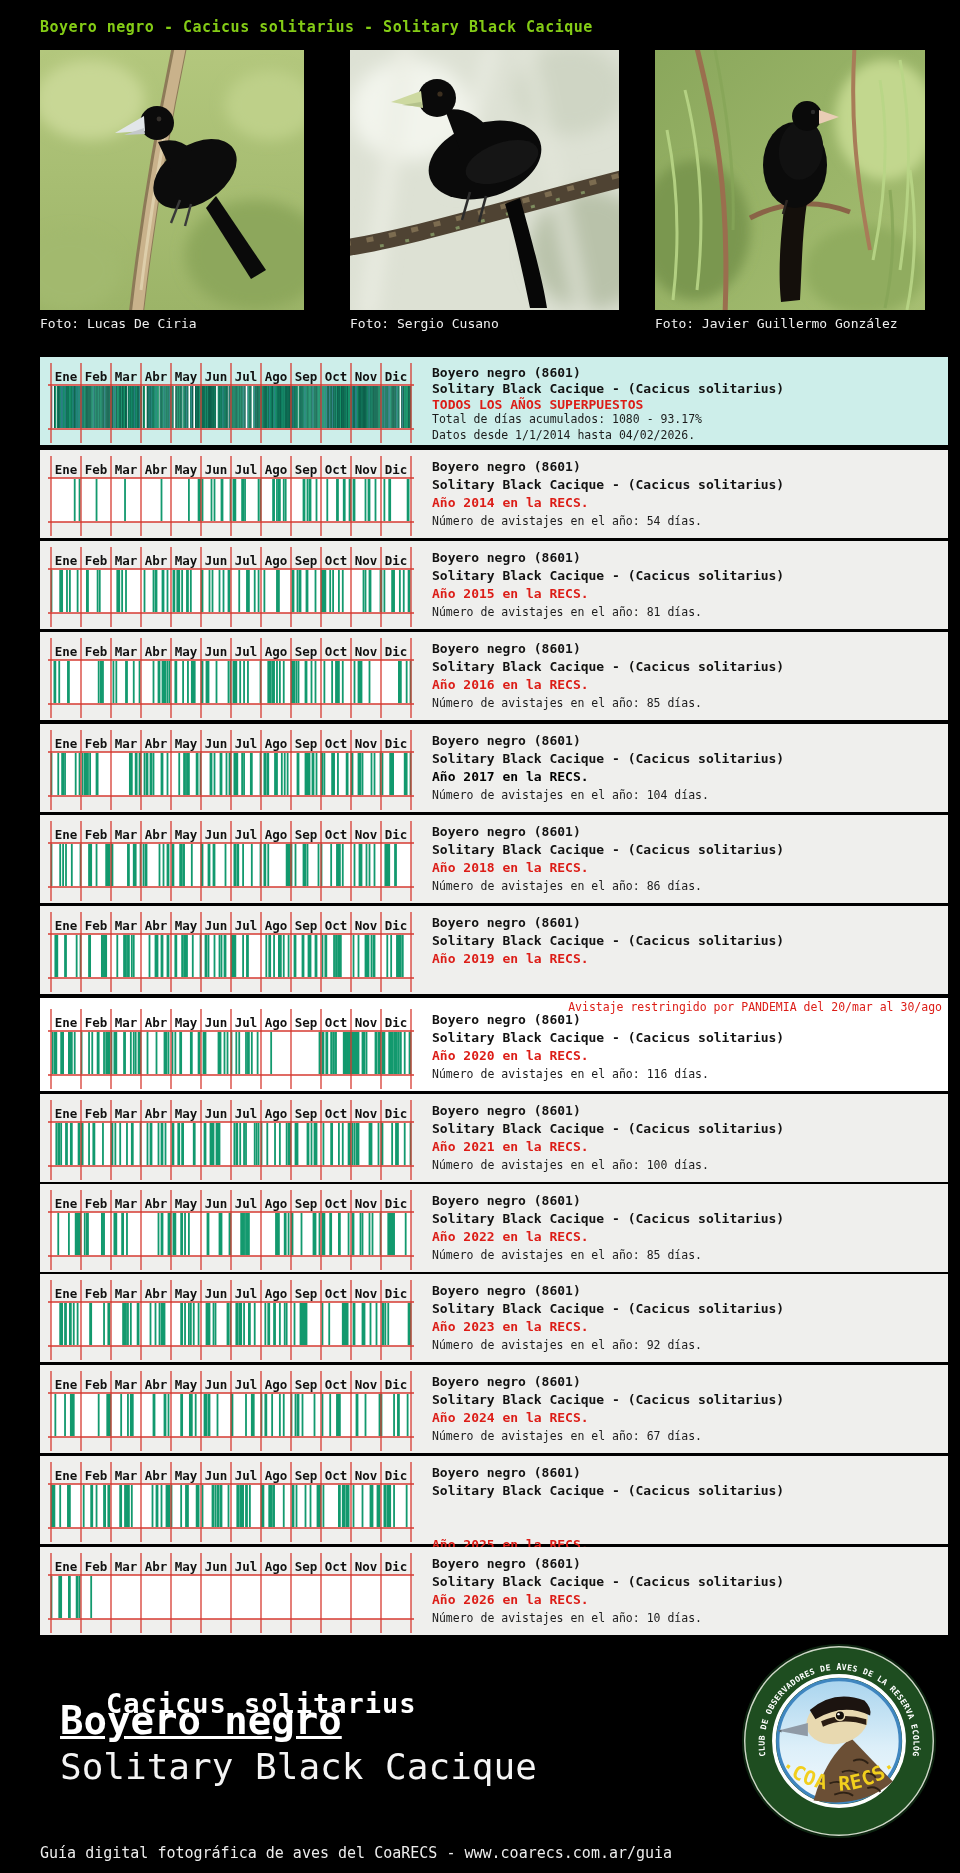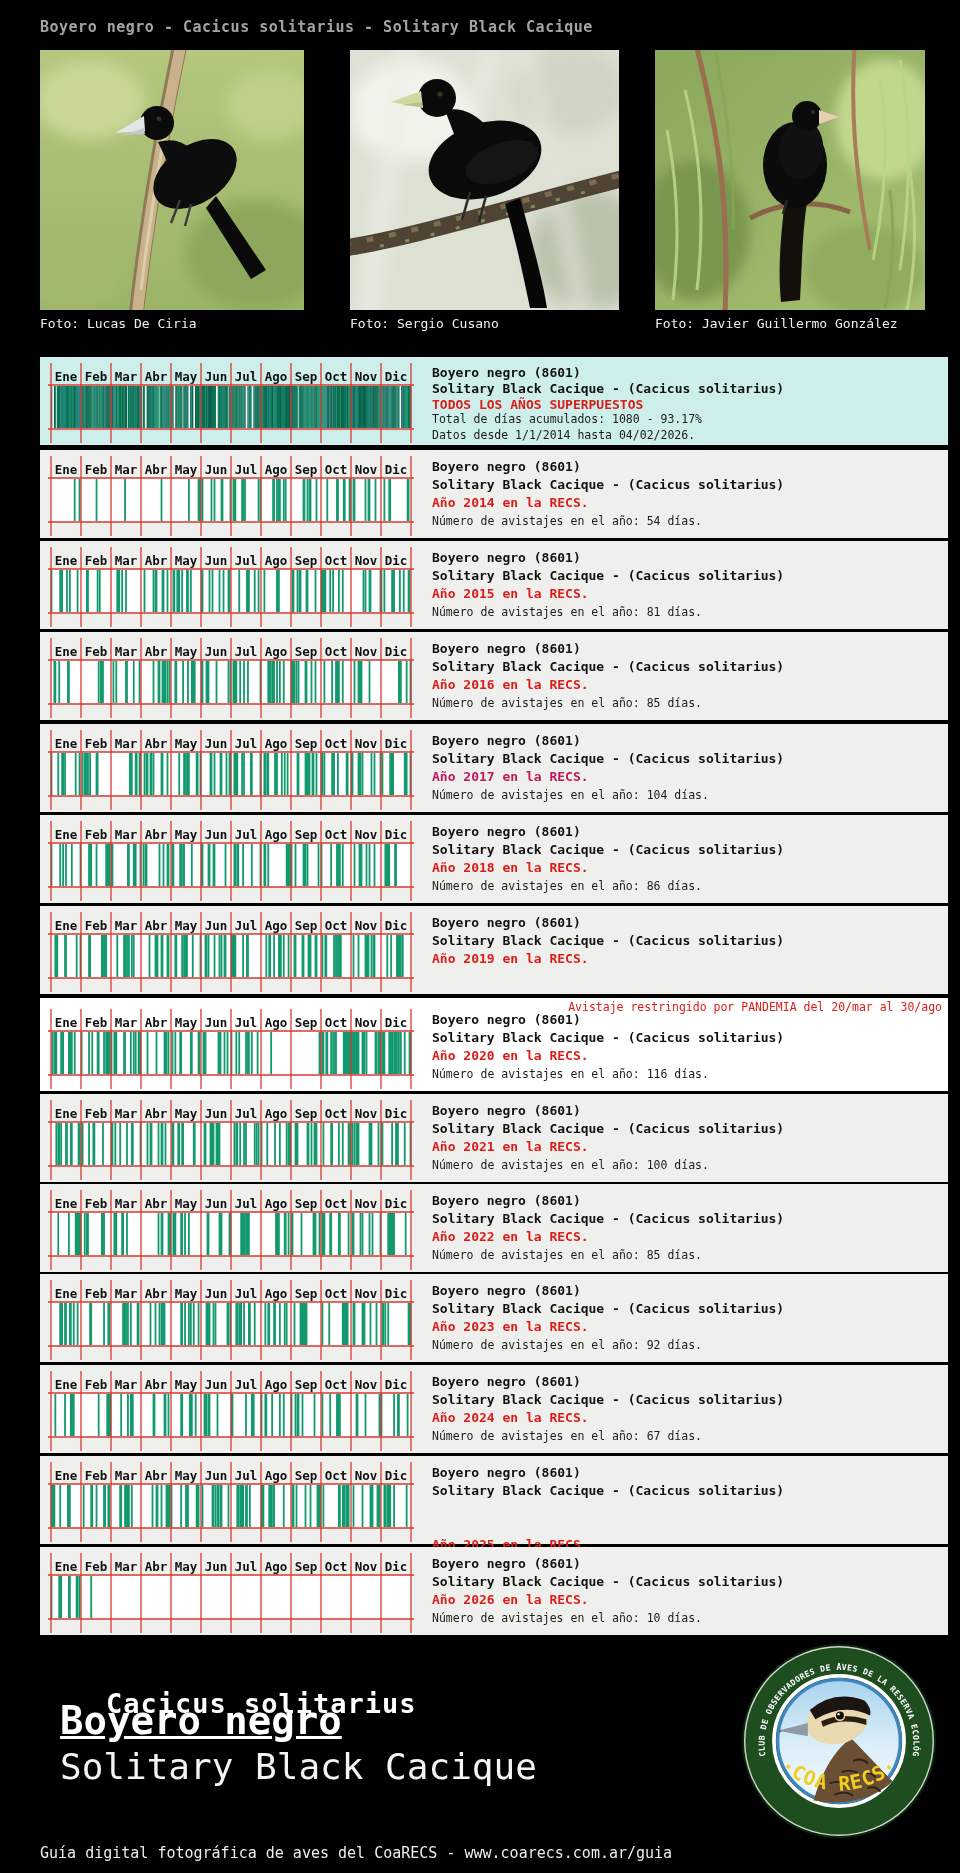--- a/index.html
+++ b/index.html
@@ -1,18 +1,18 @@
 <!DOCTYPE html>
 <html><head>
 <meta charset="utf-8">
 <style>
   html,body{margin:0;padding:0;background:#000;}
   .page{position:relative;width:960px;height:1873px;background:#000;overflow:hidden;
         font-family:"DejaVu Sans Mono","Liberation Mono",monospace;}
-  .page-title{position:absolute;left:40px;top:18px;color:#a3a3a3;font-size:15px;
+  .page-title{position:absolute;left:40px;top:18px;color:#84cc16;font-size:15px;
               font-weight:bold;letter-spacing:.5px;white-space:nowrap;}
   .photo{position:absolute;top:50px;height:260px;overflow:hidden;background:#222;}
   .photo svg{display:block;}
   .credit{position:absolute;top:316px;color:#efefef;font-size:13px;white-space:nowrap;}
   .block{position:absolute;left:40px;width:868px;padding-left:40px;}
   .block .chart{position:absolute;left:0;top:0;}
   .btext{position:absolute;left:392px;top:0;width:500px;}
   .line-name,.line-sci{font-weight:bold;font-size:13px;color:#121212;white-space:nowrap;}
   .line-red{font-weight:bold;font-size:13px;white-space:nowrap;}
   .line-count{font-size:11.5px;color:#1c1c1c;white-space:nowrap;}
@@ -1011,21 +1011,21 @@
           <text x="206" y="24" text-anchor="middle" font-size="12.5" font-weight="bold" fill="#111" font-family="DejaVu Sans Mono, monospace">Jul</text>
           <text x="236" y="24" text-anchor="middle" font-size="12.5" font-weight="bold" fill="#111" font-family="DejaVu Sans Mono, monospace">Ago</text>
           <text x="266" y="24" text-anchor="middle" font-size="12.5" font-weight="bold" fill="#111" font-family="DejaVu Sans Mono, monospace">Sep</text>
           <text x="296" y="24" text-anchor="middle" font-size="12.5" font-weight="bold" fill="#111" font-family="DejaVu Sans Mono, monospace">Oct</text>
           <text x="326" y="24" text-anchor="middle" font-size="12.5" font-weight="bold" fill="#111" font-family="DejaVu Sans Mono, monospace">Nov</text>
           <text x="356" y="24" text-anchor="middle" font-size="12.5" font-weight="bold" fill="#111" font-family="DejaVu Sans Mono, monospace">Dic</text>
         </svg>
         <div class="btext" style="padding-top: 8px; line-height: 18px;">
           <div class="line-name">Boyero negro (8601)</div>
           <div class="line-sci">Solitary Black Cacique - (Cacicus solitarius)</div>
-          <div class="line-red" style="color: #be185d;">Año 2017 en la RECS.</div>
+          <div class="line-red" style="color: #000000;">Año 2017 en la RECS.</div>
           <div class="line-count">Número de avistajes en el año: 104 días.</div>
         </div>
       </div>
       <div class="block" style="top: 815px; height: 88px; background: rgb(239, 239, 237);">
         <svg width="420" height="96" class="chart">
           <rect x="11" y="28" width="360" height="44" fill="#ffffff"></rect>
           <g>
             <rect x="10.58" y="29" width="1.8" height="42" fill="#13996e"></rect>
             <rect x="25.10" y="29" width="1.8" height="42" fill="#13996e"></rect>
             <rect x="30.91" y="29" width="1.8" height="42" fill="#13996e"></rect>

